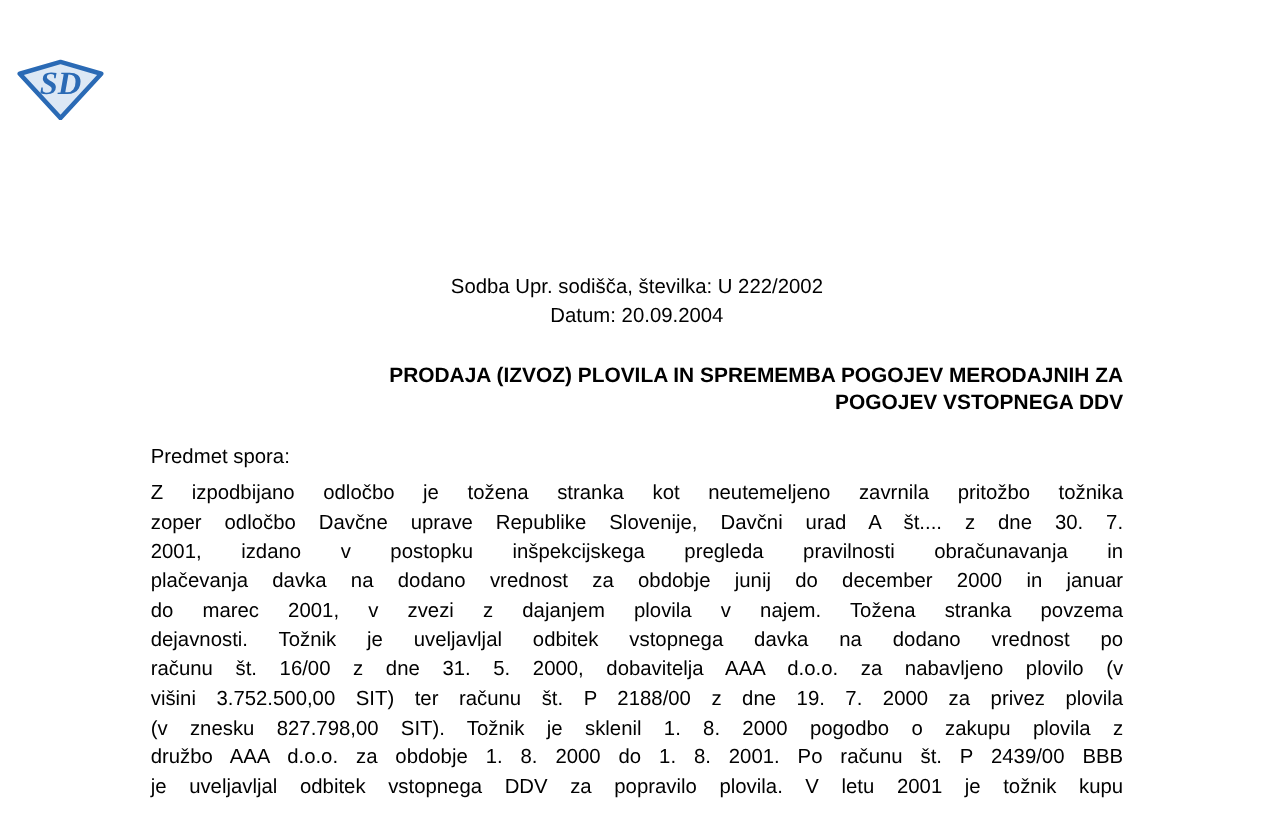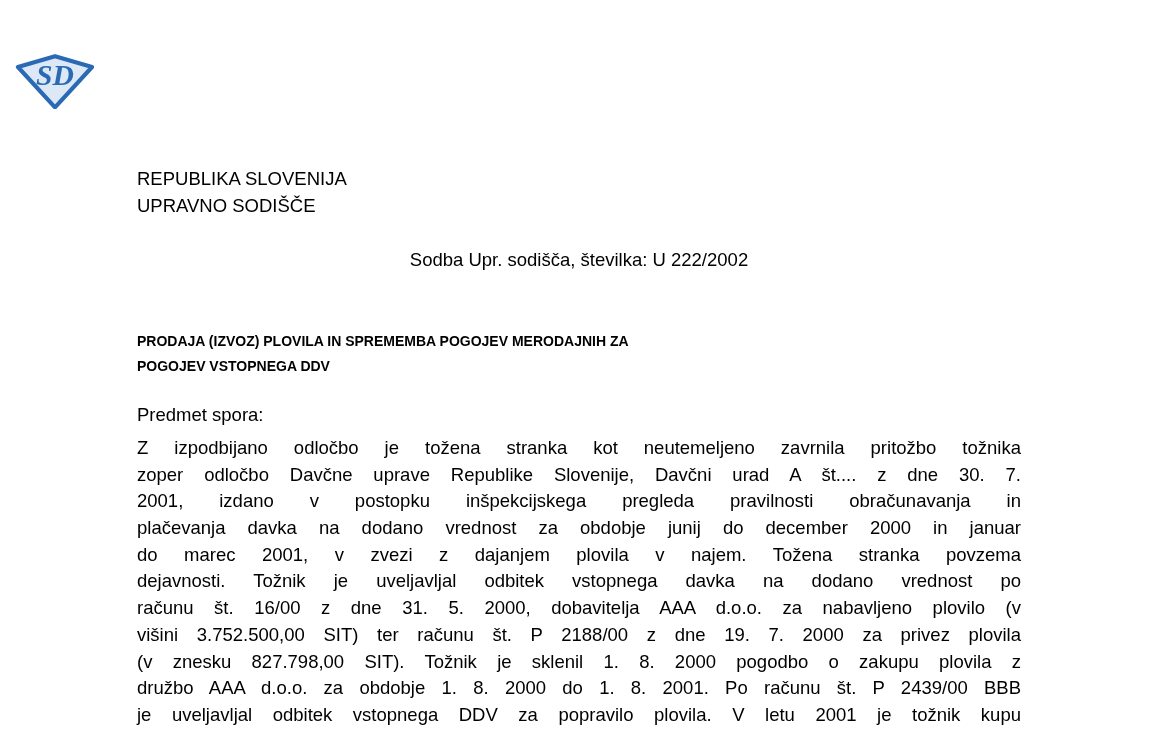--- a/index.html
+++ b/index.html
@@ -37,23 +37,23 @@
   }
   .case-meta {
     top: 247px;
     font-size: 18.5px;
     line-height: 26.5px;
     white-space: nowrap;
     text-align: center;
   }
   .doc-title {
     top: 329px;
-    font-size: 14px;
+    font-size: 19px;
     font-weight: bold;
-    text-align: left;
+    text-align: right;
     line-height: 25px;
   }
   .section-heading {
     top: 402px;
     font-size: 18.5px;
     line-height: 26.7px;
   }
   .section-heading .u {
   }
   .body-text {
@@ -74,27 +74,24 @@
 
 <div class="page">
 
   <div class="logo">
     <svg width="84" height="56" viewBox="0 0 100 68">
       <polygon points="5,17 50,4 95,17 50,66" fill="#dce8f5" stroke="#2a6ab5" stroke-width="5" stroke-linejoin="round"></polygon>
       <text x="50" y="39" text-anchor="middle" font-family="Liberation Serif, serif" font-size="36" font-weight="bold" font-style="italic" fill="#2a6ab5">SD</text>
     </svg>
   </div>
 
-  <div class="col court-header">
-    <div>REPUBLIKA SLOVENIJA</div>
-    <div>UPRAVNO SODIŠČE</div>
-  </div>
 
   <div class="col case-meta">
     <div>Sodba Upr. sodišča, številka: U 222/2002</div>
+    <div>Datum: 20.09.2004</div>
   </div>
 
   <div class="col doc-title">
     <div>PRODAJA (IZVOZ) PLOVILA IN SPREMEMBA POGOJEV MERODAJNIH ZA</div>
     <div>POGOJEV VSTOPNEGA DDV</div>
   </div>
 
   <div class="col section-heading">
     <span class="u">Predmet spora:</span>
   </div>

